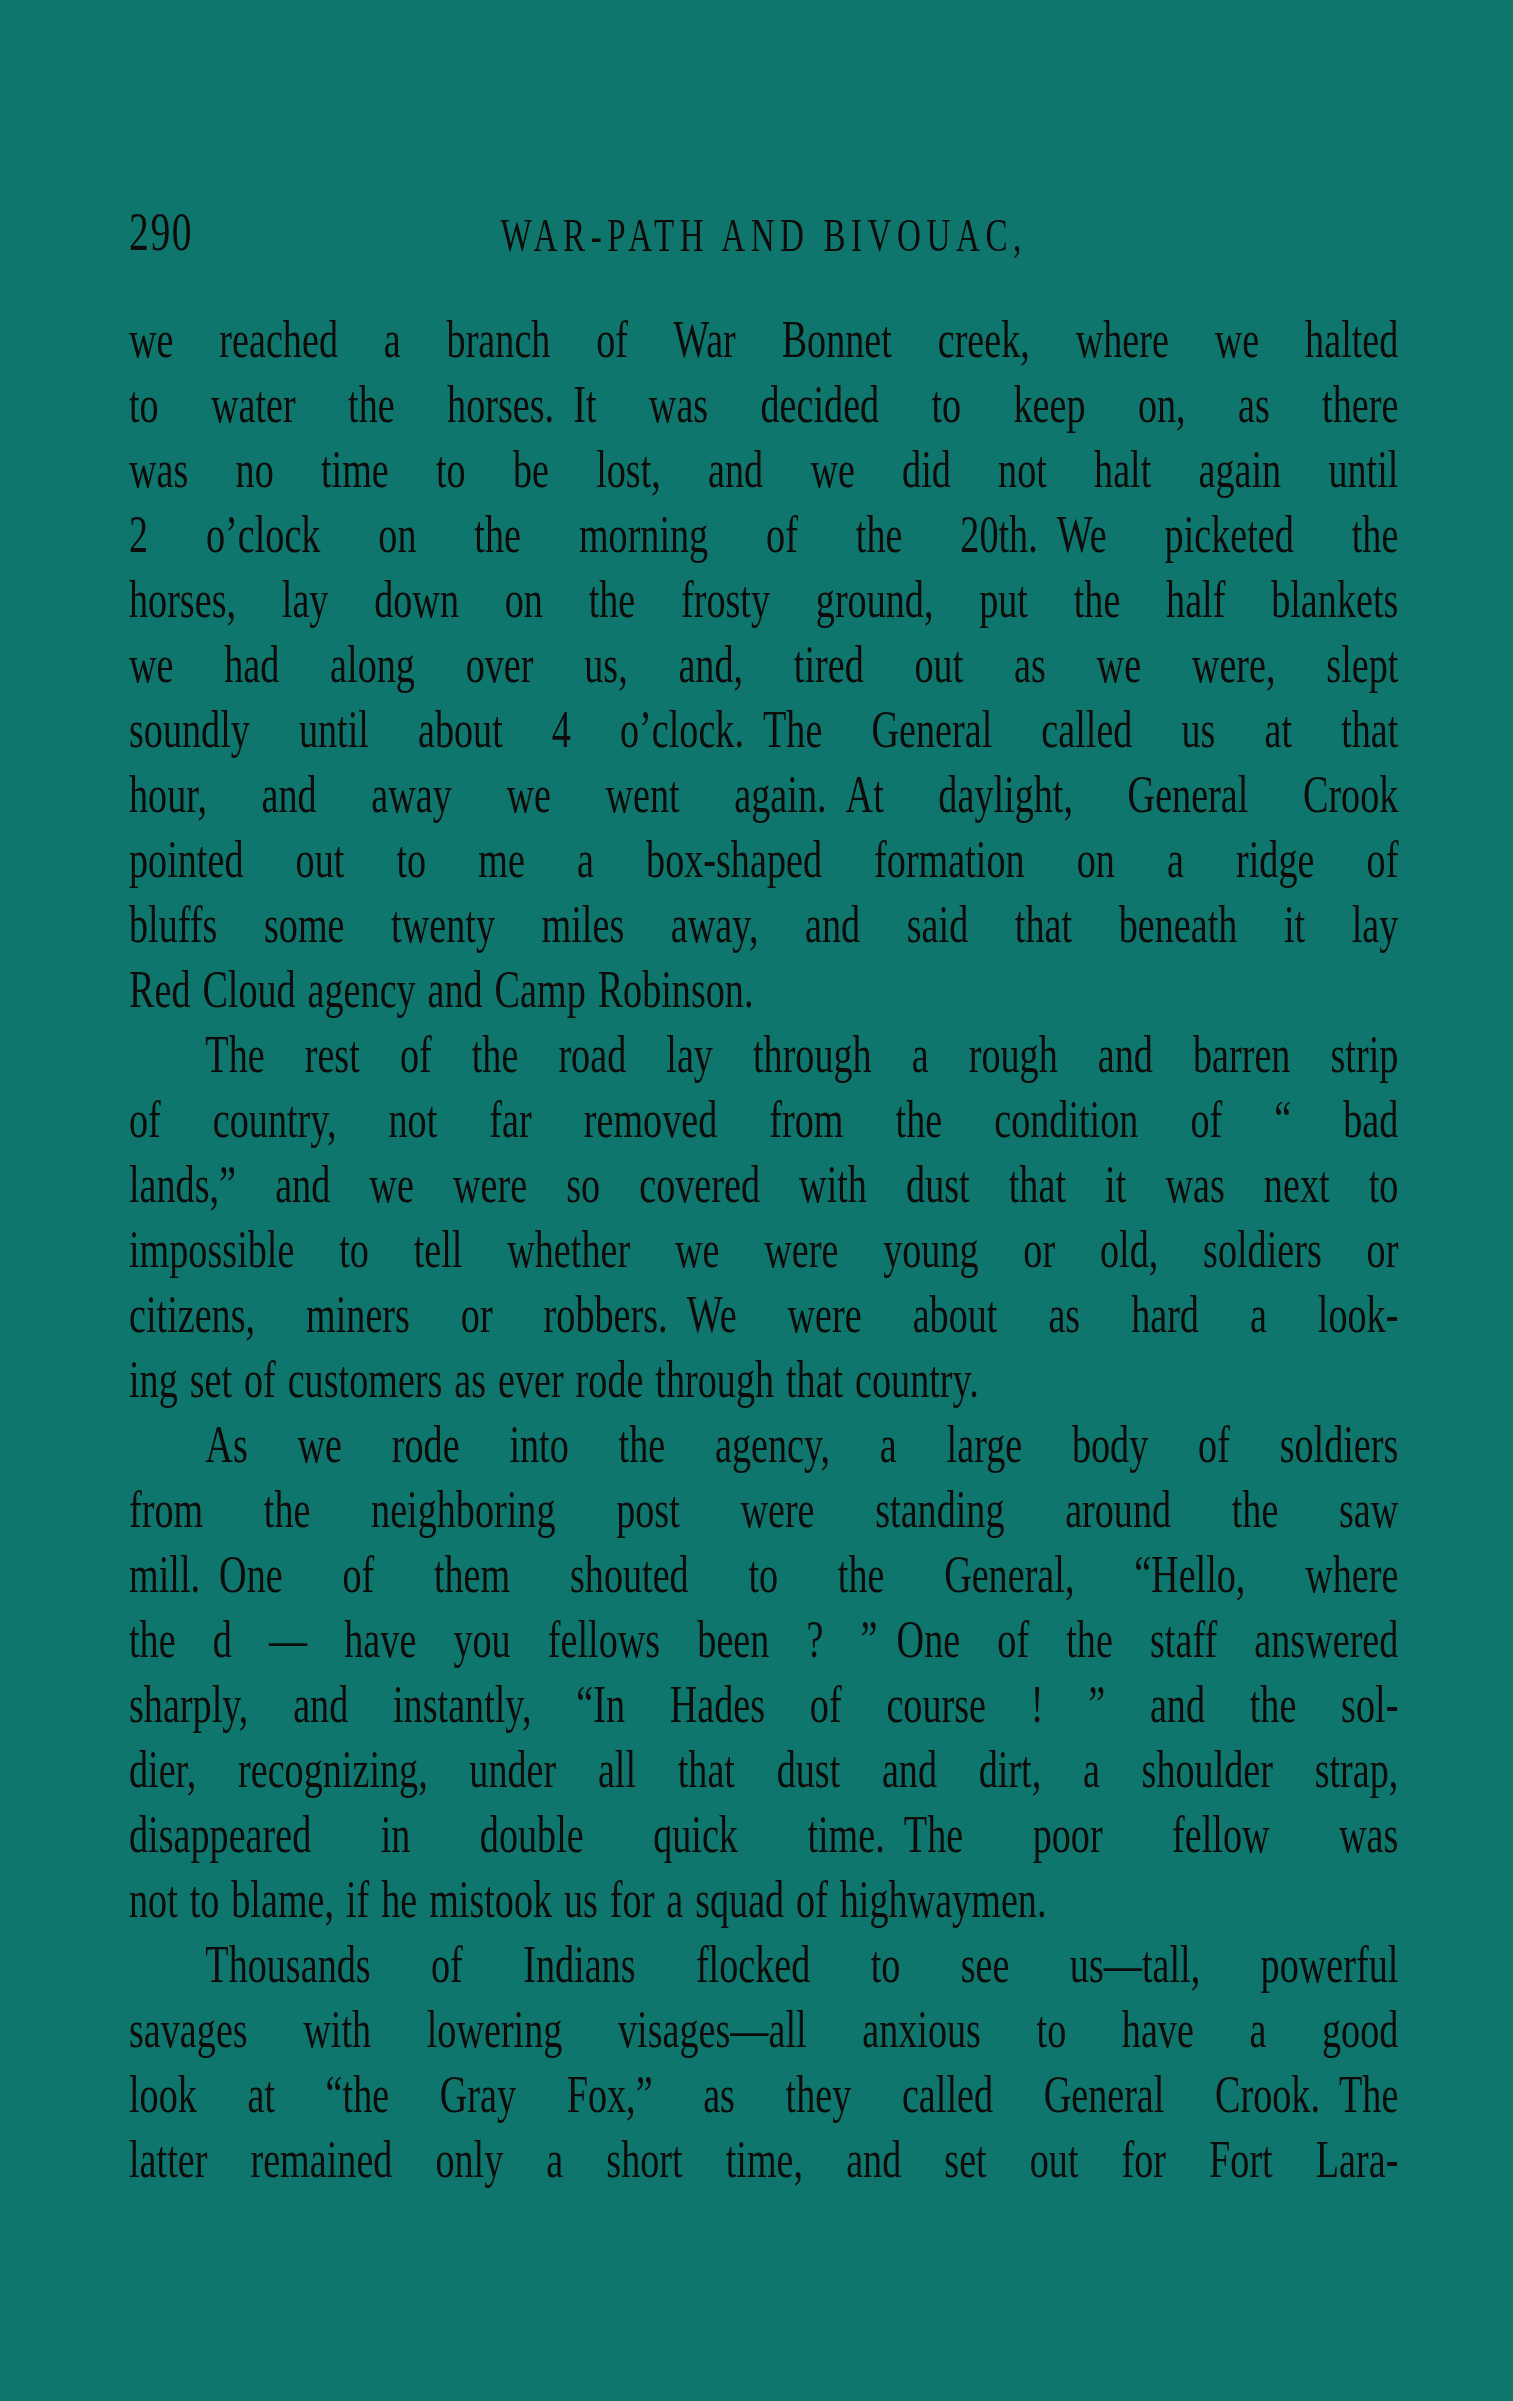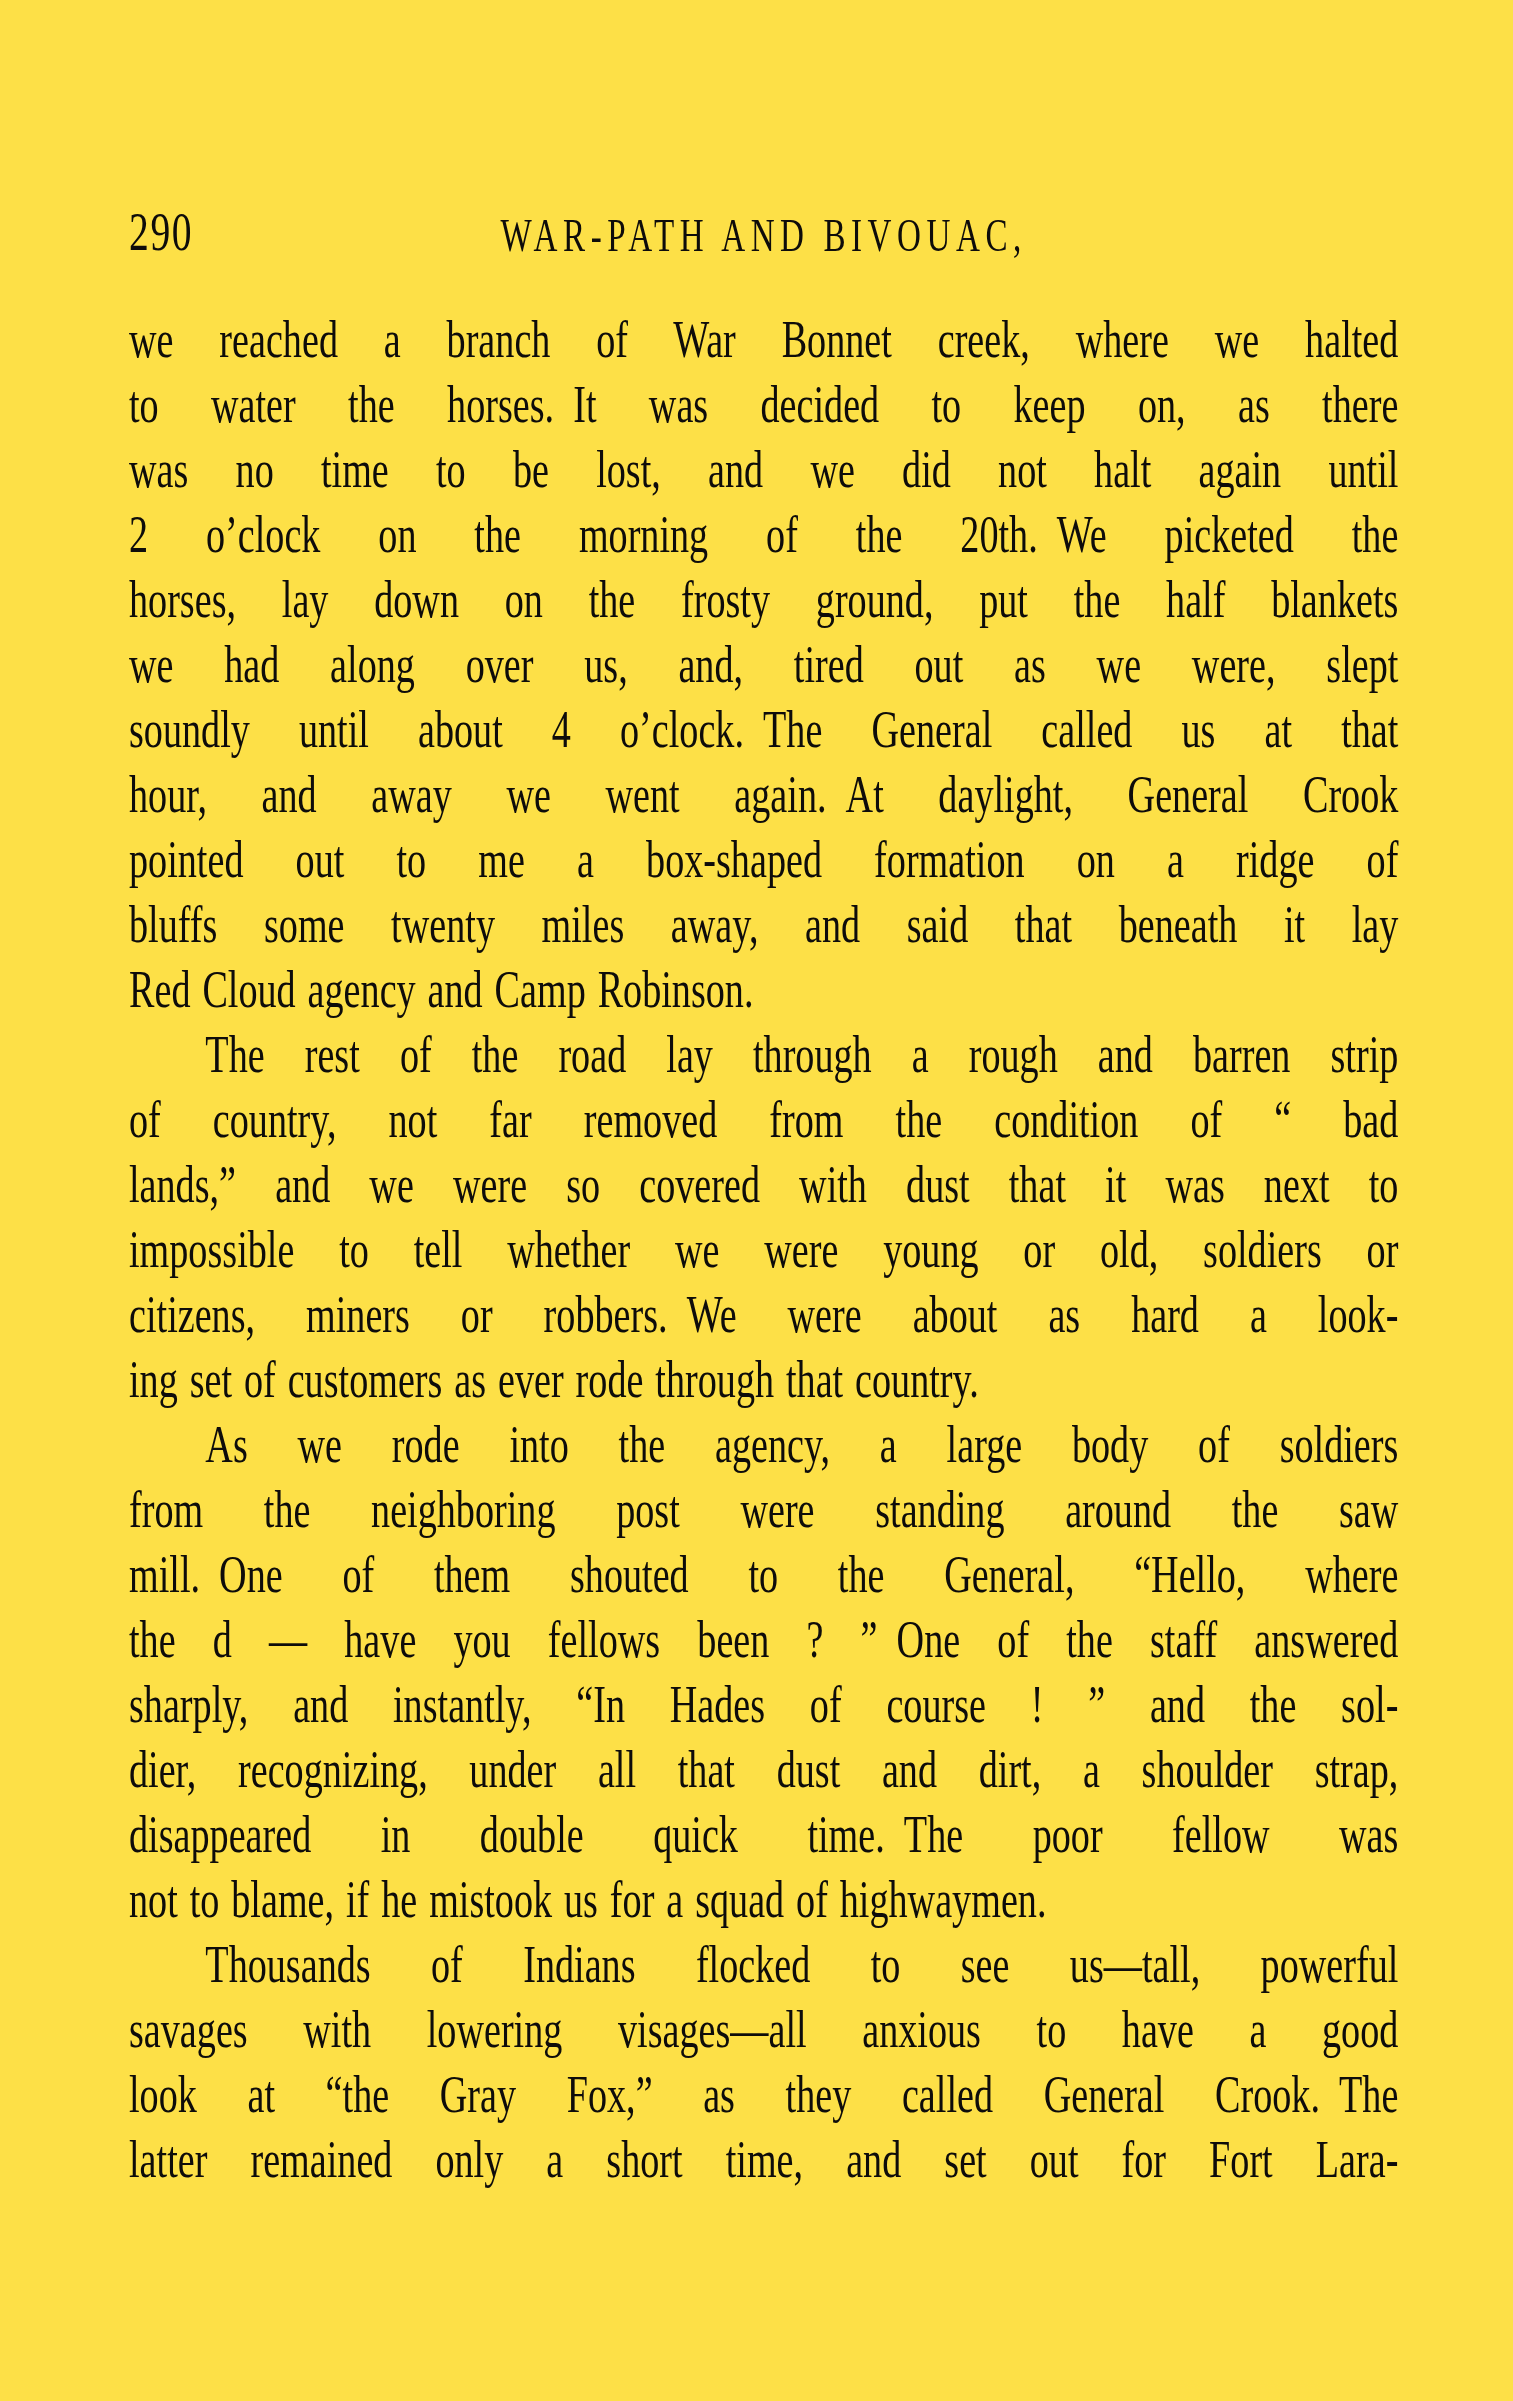--- a/index.html
+++ b/index.html
@@ -4,21 +4,21 @@
 <style>
   html, body {
     margin: 0;
     padding: 0;
     background: #ffffff;
   }
   .page {
     position: relative;
     width: 1513px;
     height: 2401px;
-    background: #fde047;
+    background: #0f766e;
     overflow: hidden;
     font-family: "Liberation Serif", "DejaVu Serif", serif;
     color: #0e0c0a;
   }
   
   .content {
     position: absolute;
     left: 129px;
     top: 202px;
     width: 1763px;               

